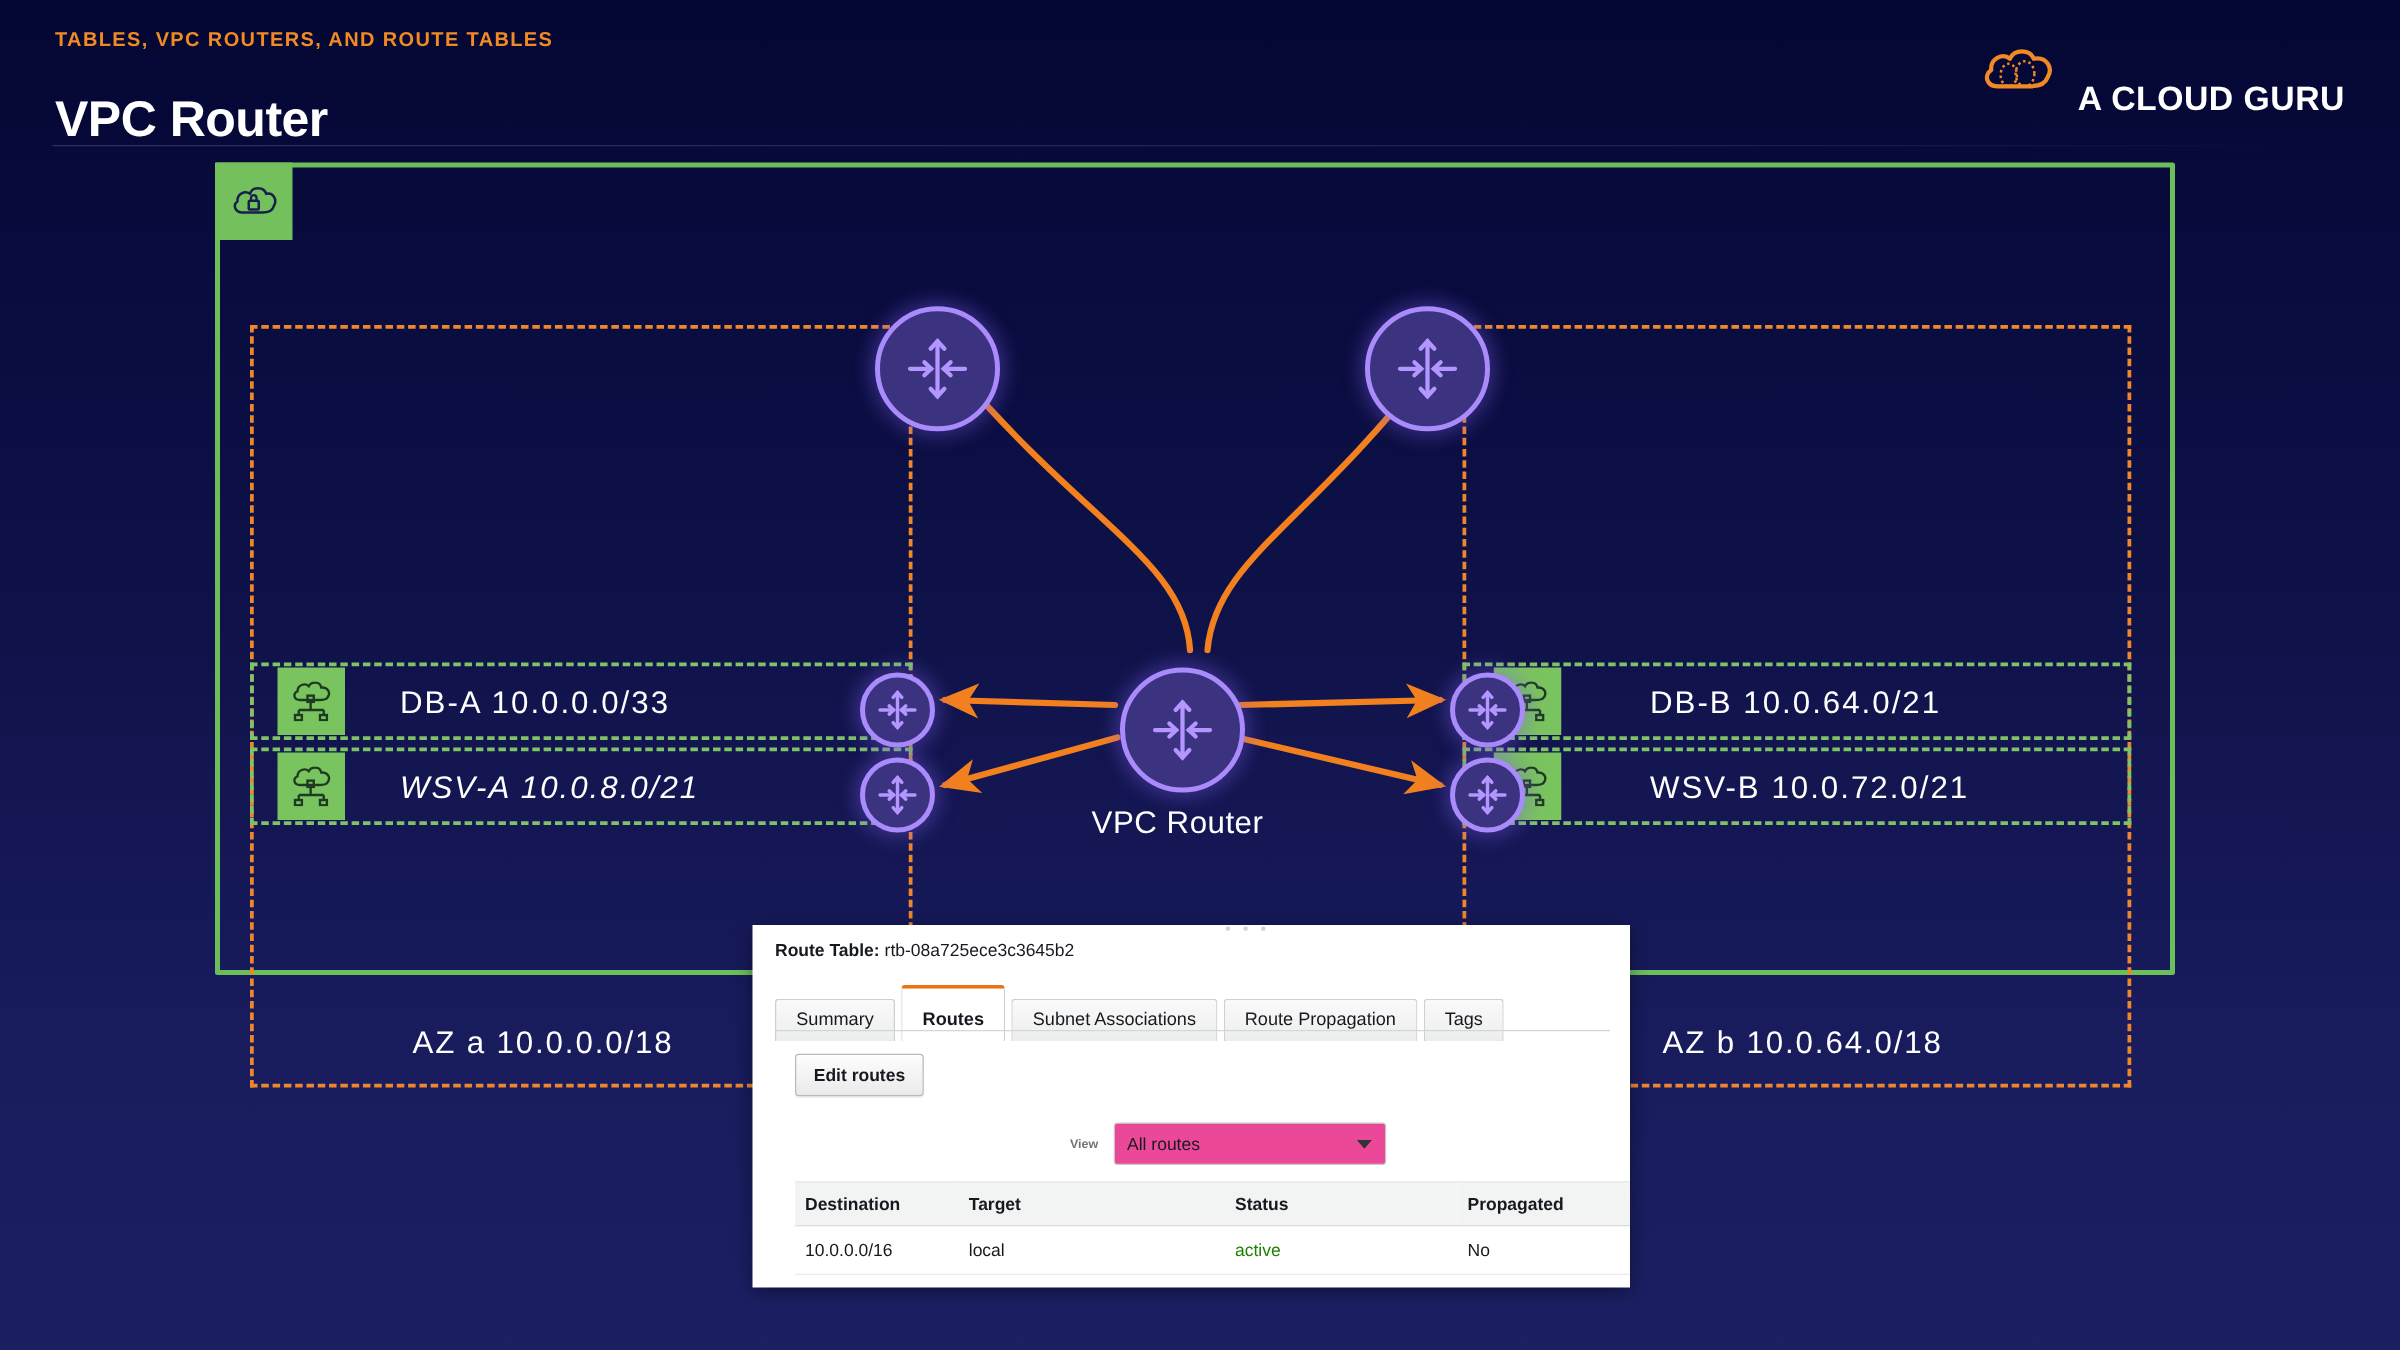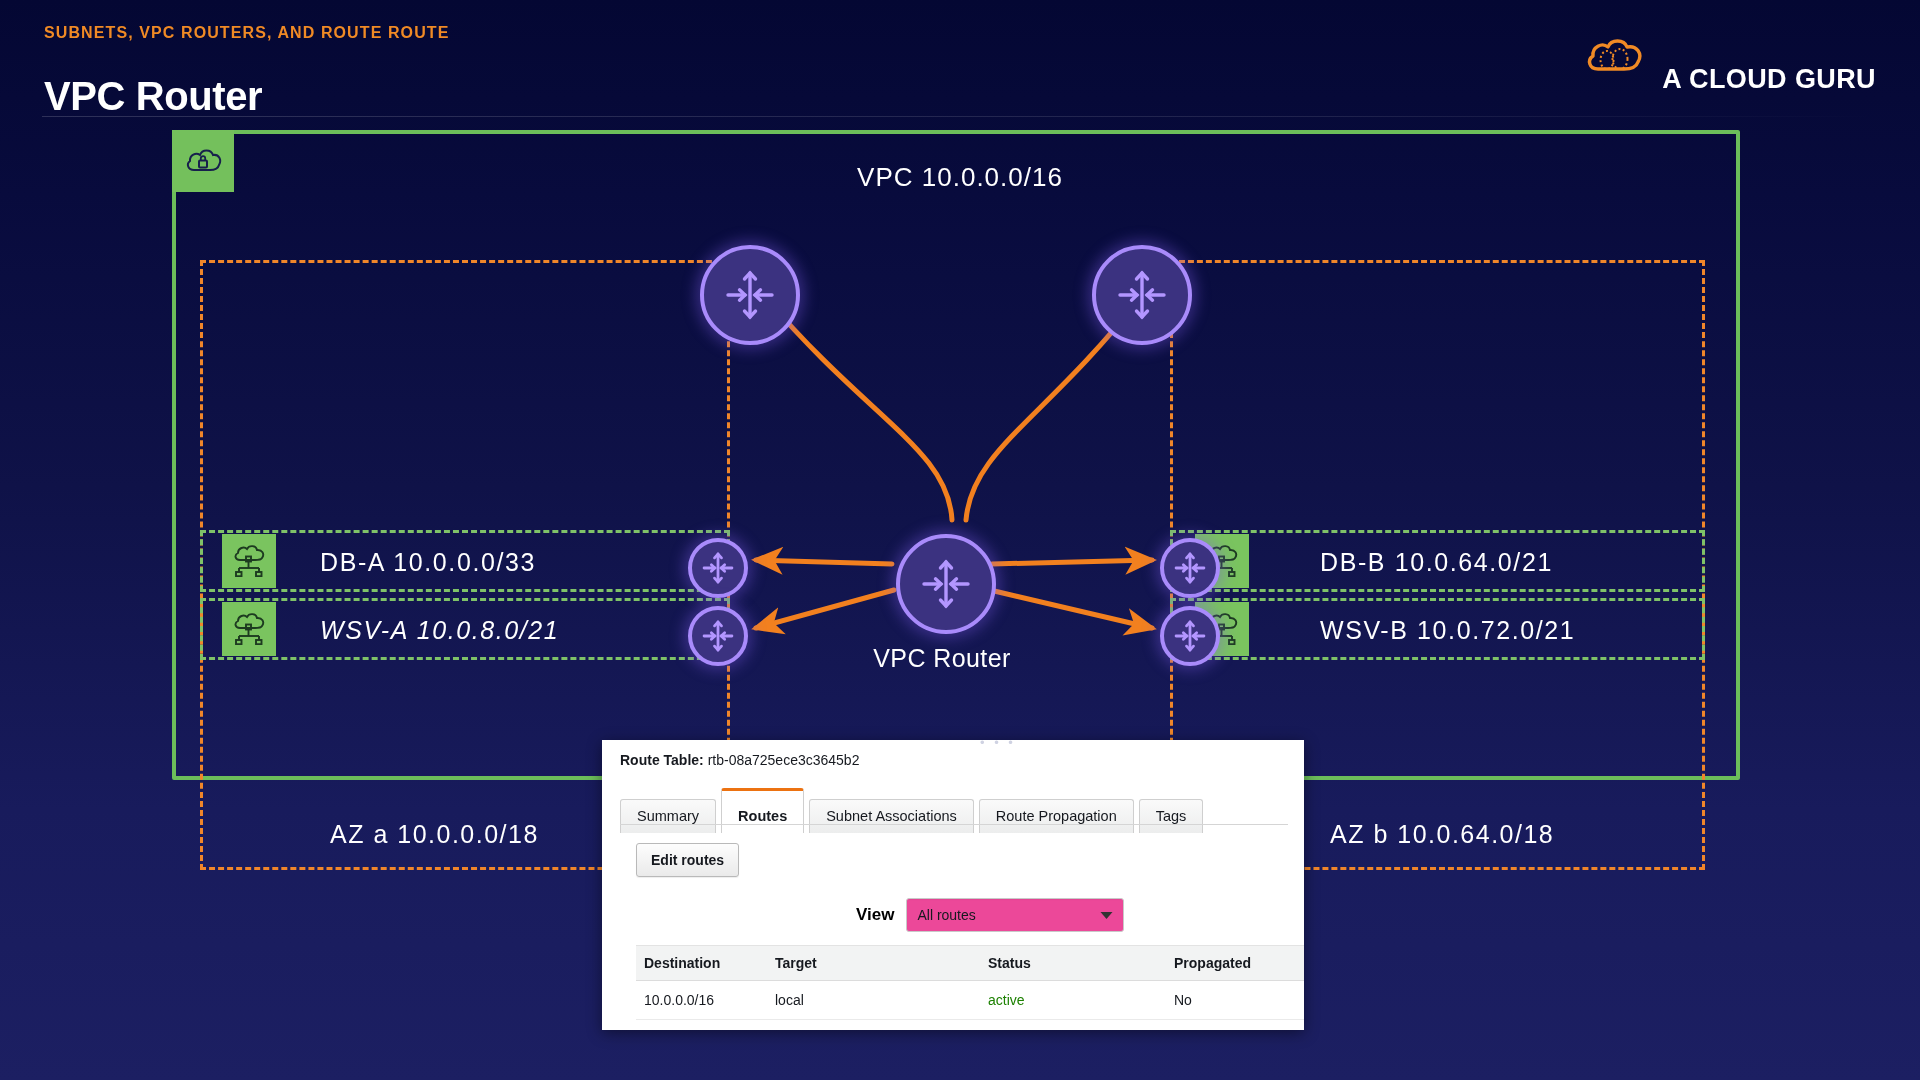--- a/index.html
+++ b/index.html
@@ -84,35 +84,35 @@
     border-bottom:none;padding:8px 16px 9px;font-size:14.5px;color:#16191f;
     border-radius:3px 3px 0 0;white-space:nowrap;}
   .tab.active{background:#ffffff;border-top:3px solid #ec7211;font-weight:bold;
     padding-top:17px;color:#16191f;}
   #tabs-underline{position:absolute;left:620px;top:824px;width:668px;height:1px;background:#d5d5d5;}
   #edit-routes{position:absolute;left:636px;top:843px;
     background:linear-gradient(180deg,#fdfdfd,#eaeaea);border:1px solid #b9b9b9;
     border-radius:3px;padding:8px 14px;font-size:14px;font-weight:bold;color:#16191f;
     box-shadow:0 1px 1px rgba(0,0,0,.07);}
   #view-row{position:absolute;left:856px;top:898px;display:flex;align-items:center;gap:12px;}
-  #view-label{font-size:17px;font-weight:bold;color:#000000;}
+  #view-label{font-size:10px;font-weight:bold;color:#737373;}
   #view-select{width:196px;border:1px solid #c9c9c9;border-radius:3px;background:#ec4899;
     padding:8px 10px;font-size:14px;color:#16191f;display:flex;align-items:flex-end;
     justify-content:space-between;box-shadow:inset 0 1px 1px rgba(0,0,0,.04);}
   #routes-table{position:absolute;left:636px;top:945px;width:668px;border-collapse:collapse;}
   #routes-table th{background:#f2f3f3;border-top:1px solid #e3e3e3;border-bottom:1px solid #dcdcdc;
     text-align:left;font-size:14px;font-weight:bold;color:#16191f;padding:9px 8px;margin-left:43px;}
   #routes-table td{font-size:14px;color:#16191f;padding:11px 8px;border-bottom:1px solid #eaeaea;}
   #routes-table td.status{color:#1d8102;}
 </style>
 </head>
 <body>
 
 <div id="header">
-  <div id="eyebrow">SUBNETS, VPC ROUTERS, AND ROUTE ROUTE</div>
+  <div id="eyebrow">TABLES, VPC ROUTERS, AND ROUTE TABLES</div>
   <h1 id="page-title">VPC Router</h1>
   <div id="divider"></div>
 
   <div id="brand">
     <span>
       <svg width="62" height="40" viewBox="0 0 62 40">
         <path d="M14 33 C5 33 3 24 9 20 C8 11 18 6 24 11 C27 3 40 3 43 11 C53 9 59 18 54 26 C52 32 46 33 40 33 Z" fill="none" stroke="#f08a25" stroke-width="3.4" stroke-linejoin="round"></path>
         <ellipse cx="23" cy="24" rx="6.5" ry="9" fill="none" stroke="#f08a25" stroke-width="2" stroke-dasharray="2 2.4"></ellipse>
         <ellipse cx="36" cy="23" rx="7.5" ry="10" fill="none" stroke="#f08a25" stroke-width="2" stroke-dasharray="2 2.4"></ellipse>
       </svg>
@@ -144,21 +144,20 @@
   </svg>
 
   <div id="vpc-box"></div>
   <div id="vpc-icon">
     <svg width="40" height="32" viewBox="0 0 40 32">
       <path d="M11 25 C5 25 3 19 7 16 C6.5 10 13 7 17 10 C19 4 28 4 30 10 C36 9 39 15 36 20 C35 24 31 25 27 25 Z" fill="none" stroke="#17204c" stroke-width="2"></path>
       <rect x="16" y="15.5" width="8" height="7" rx="1" fill="none" stroke="#17204c" stroke-width="2"></rect>
       <path d="M17.8 15.5 v-2.2 a2.2 2.2 0 0 1 4.4 0 v2.2" fill="none" stroke="#17204c" stroke-width="1.8"></path>
     </svg>
   </div>
-  <div id="vpc-label">VPC   10.0.0.0/16</div>
 
   <div id="az-a-box" class="az-box"></div>
   <div id="az-b-box" class="az-box"></div>
   <div id="az-a-label" class="az-label">AZ a   10.0.0.0/18</div>
   <div id="az-b-label" class="az-label">AZ b   10.0.64.0/18</div>
 
   <div id="sn-dba" class="subnet-box"></div>
   <div id="sn-wsva" class="subnet-box"></div>
   <div id="sn-dbb" class="subnet-box"></div>
   <div id="sn-wsvb" class="subnet-box"></div>

